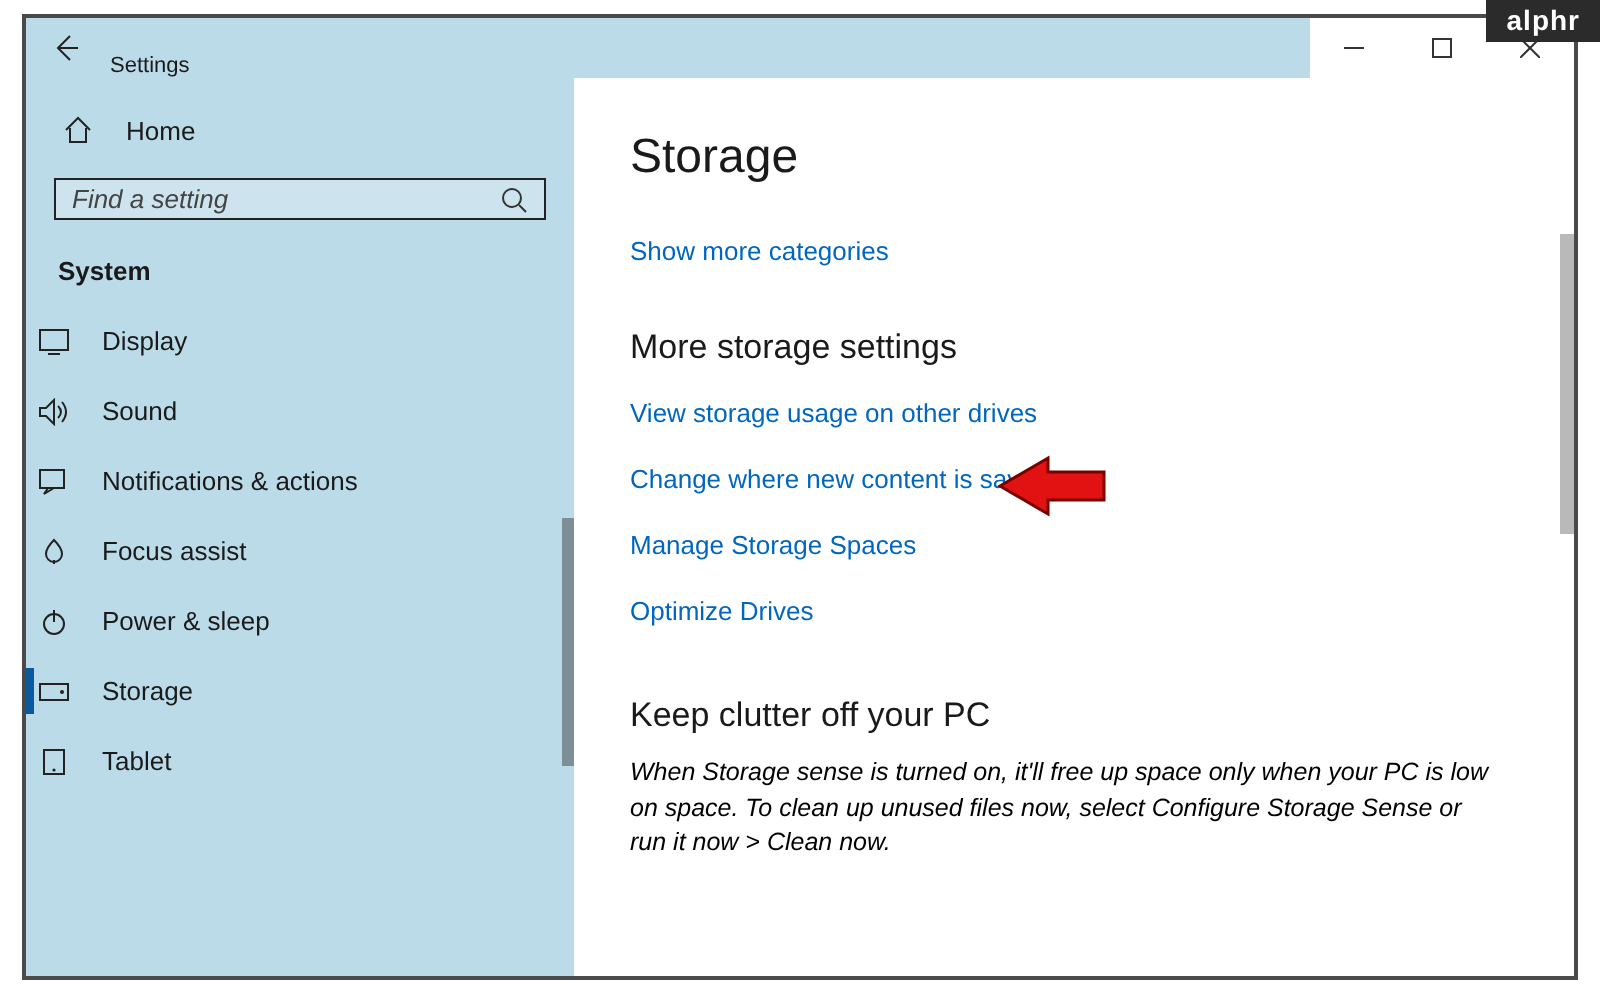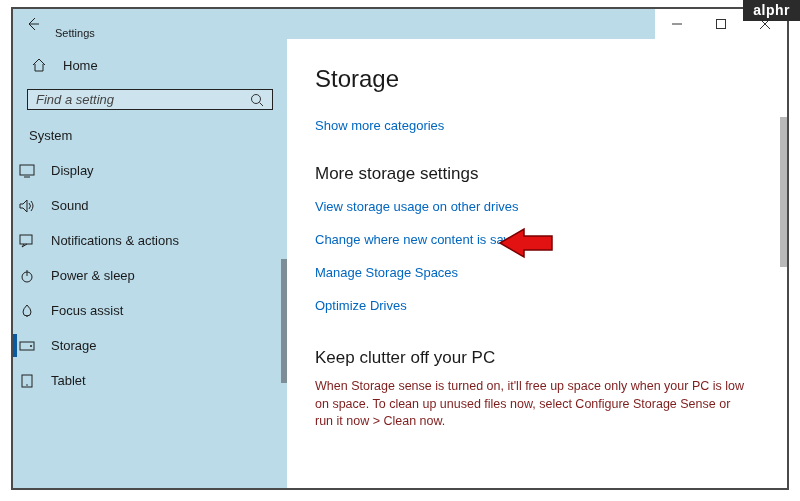--- a/index.html
+++ b/index.html
@@ -66,21 +66,21 @@
     padding: 0 8px;
   }
   .search input {
     flex: 1; border: none; outline: none;
     background: transparent;
     font-size: 13px; color: #333;
     font-style: italic;
   }
   .search input::placeholder { color: #444; font-style: italic; }
   .cat-head {
-    font-weight: 400;
+    font-weight: 700;
     padding: 6px 16px 10px 16px;
     font-size: 13px;
   }
   .nav-item {
     display: flex; align-items: center;
     padding: 10px 4px;
     cursor: pointer;
     position: relative;
   }
   .nav-item .icon { width: 20px; margin-right: 14px; display:flex; align-items:center; justify-content:center; }
@@ -110,21 +110,21 @@
     cursor: pointer;
     display: block;
     padding: 5px 0;
   }
   .section-head {
     font-size: 17px; font-weight: 500;
     margin: 26px 0 10px 0;
   }
   .links-block .link { margin-bottom: 8px; }
   .declutter { margin-top: 30px; }
-  .desc { color: #7f1d1d; font-size: 12.5px; line-height: 1.4; margin-top: 6px; max-width: 430px; }
+  .desc { color: #000000; font-size: 12.5px; line-height: 1.4; margin-top: 6px; max-width: 430px; font-style: italic; }
   .main-scroll {
     position: absolute; right: 0; top: 78px;
     width: 7px; height: 150px;
     background: #b9b9b9;
   }
   .arrow {
     position: absolute;
     left: 498px; top: 225px;
     pointer-events: none;
   }
@@ -227,35 +227,35 @@
               <rect x="1" y="1" width="12" height="9" fill="none" stroke="#222" stroke-width="1"></rect>
               <path d="M5 10 L3 13 L8 10" fill="none" stroke="#222" stroke-width="1"></path>
             </svg>
         </span>
         <span>Notifications &amp; actions</span>
       </div>
 
       <div class="nav-item">
         <span class="icon">
           <svg width="14" height="14" viewBox="0 0 14 14">
+              <path d="M7 1 Q3 5 3 8 A4 4 0 0 0 11 8 Q11 5 7 1 Z" fill="none" stroke="#222" stroke-width="1"></path>
+              <line x1="7" y1="11" x2="7" y2="13" stroke="#222" stroke-width="1"></line>
+            </svg>
+        </span>
+        <span>Focus assist</span>
+      </div>
+
+      <div class="nav-item">
+        <span class="icon">
+          <svg width="14" height="14" viewBox="0 0 14 14">
               <circle cx="7" cy="8" r="5" fill="none" stroke="#222" stroke-width="1"></circle>
               <line x1="7" y1="1" x2="7" y2="7" stroke="#222" stroke-width="1"></line>
             </svg>
         </span>
         <span>Power &amp; sleep</span>
-      </div>
-
-      <div class="nav-item">
-        <span class="icon">
-          <svg width="14" height="14" viewBox="0 0 14 14">
-              <path d="M7 1 Q3 5 3 8 A4 4 0 0 0 11 8 Q11 5 7 1 Z" fill="none" stroke="#222" stroke-width="1"></path>
-              <line x1="7" y1="11" x2="7" y2="13" stroke="#222" stroke-width="1"></line>
-            </svg>
-        </span>
-        <span>Focus assist</span>
       </div>
 
 
       <div class="nav-item selected">
         <span class="icon">
           <svg width="16" height="12" viewBox="0 0 16 12">
               <rect x="1" y="2" width="14" height="8" fill="none" stroke="#222" stroke-width="1"></rect>
               <circle cx="12" cy="6" r="1" fill="#222"></circle>
             </svg>
         </span>

